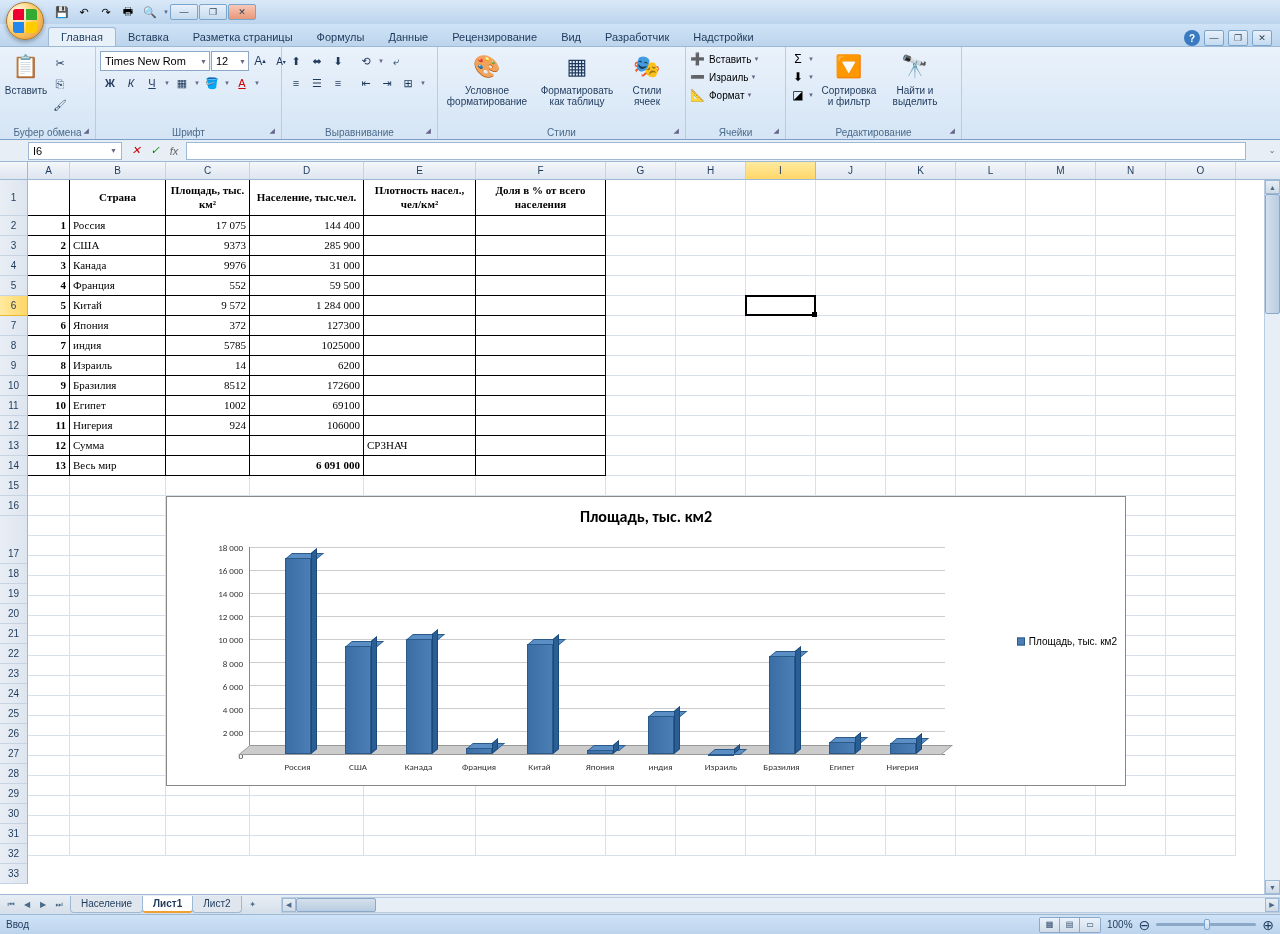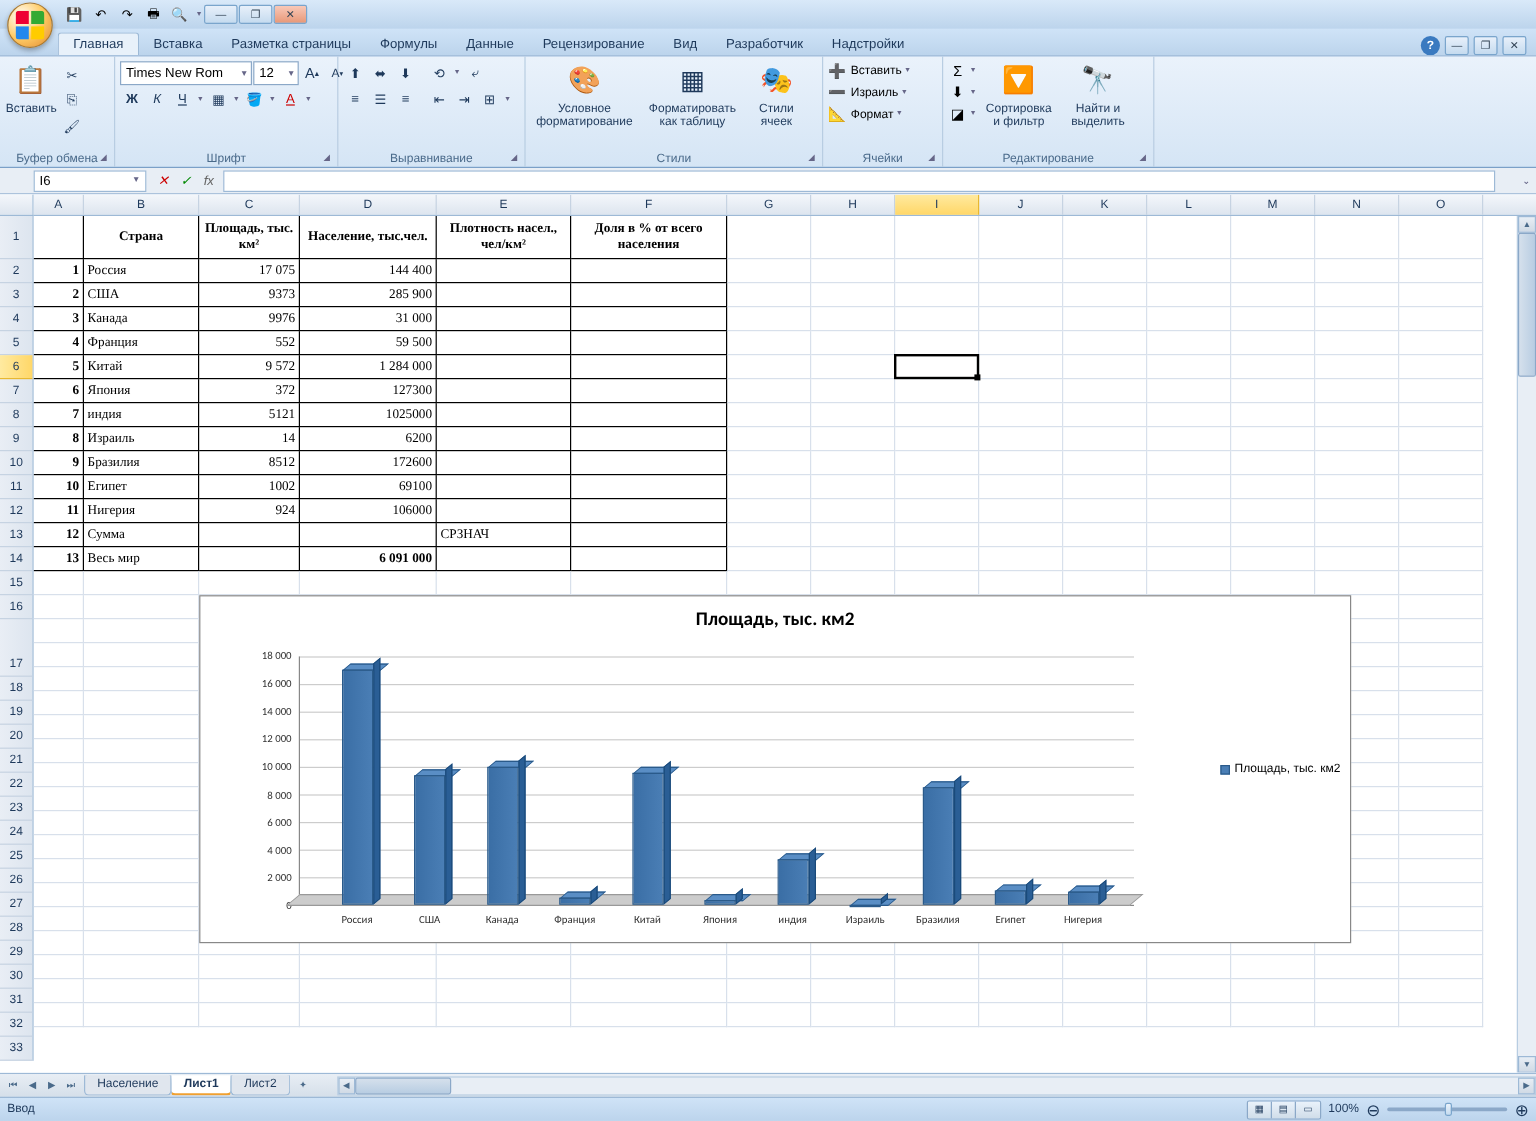--- a/index.html
+++ b/index.html
@@ -469,21 +469,21 @@
             <div class="cell" style="width: 70px; height: 20px;"></div>
             <div class="cell" style="width: 70px; height: 20px;"></div>
             <div class="cell" style="width: 70px; height: 20px;"></div>
             <div class="cell" style="width: 70px; height: 20px;"></div>
             <div class="cell" style="width: 70px; height: 20px;"></div>
             <div class="cell" style="width: 70px; height: 20px;"></div>
           </div>
           <div class="gridrow" style="height: 20px;">
             <div class="cell b num" style="width: 42px; height: 20px;">7</div>
             <div class="cell b" style="width: 96px; height: 20px;">индия</div>
-            <div class="cell b r" style="width: 84px; height: 20px;">5121</div>
+            <div class="cell b r" style="width: 84px; height: 20px;">5785</div>
             <div class="cell b r" style="width: 114px; height: 20px;">1025000</div>
             <div class="cell b" style="width: 112px; height: 20px;"></div>
             <div class="cell b" style="width: 130px; height: 20px;"></div>
             <div class="cell" style="width: 70px; height: 20px;"></div>
             <div class="cell" style="width: 70px; height: 20px;"></div>
             <div class="cell" style="width: 70px; height: 20px;"></div>
             <div class="cell" style="width: 70px; height: 20px;"></div>
             <div class="cell" style="width: 70px; height: 20px;"></div>
             <div class="cell" style="width: 70px; height: 20px;"></div>
             <div class="cell" style="width: 70px; height: 20px;"></div>

